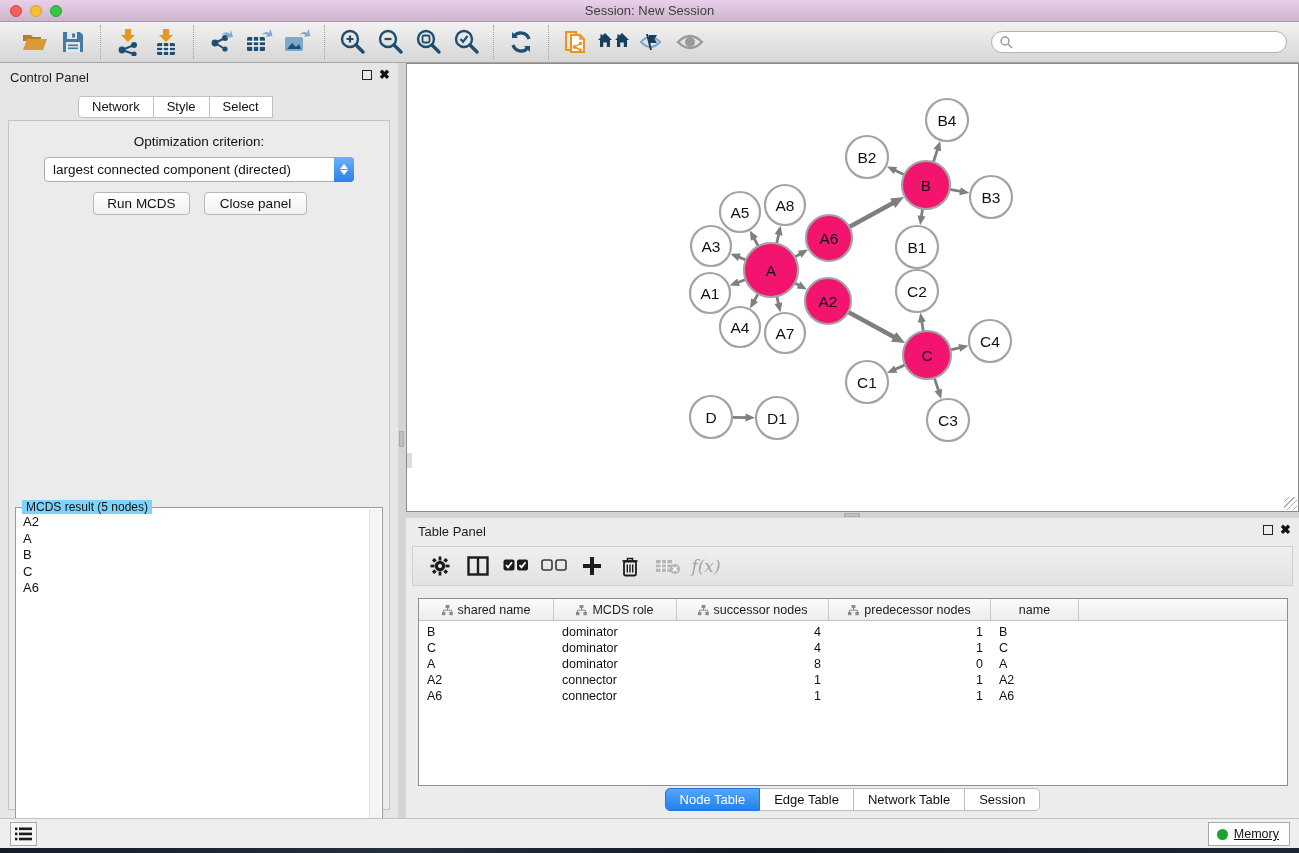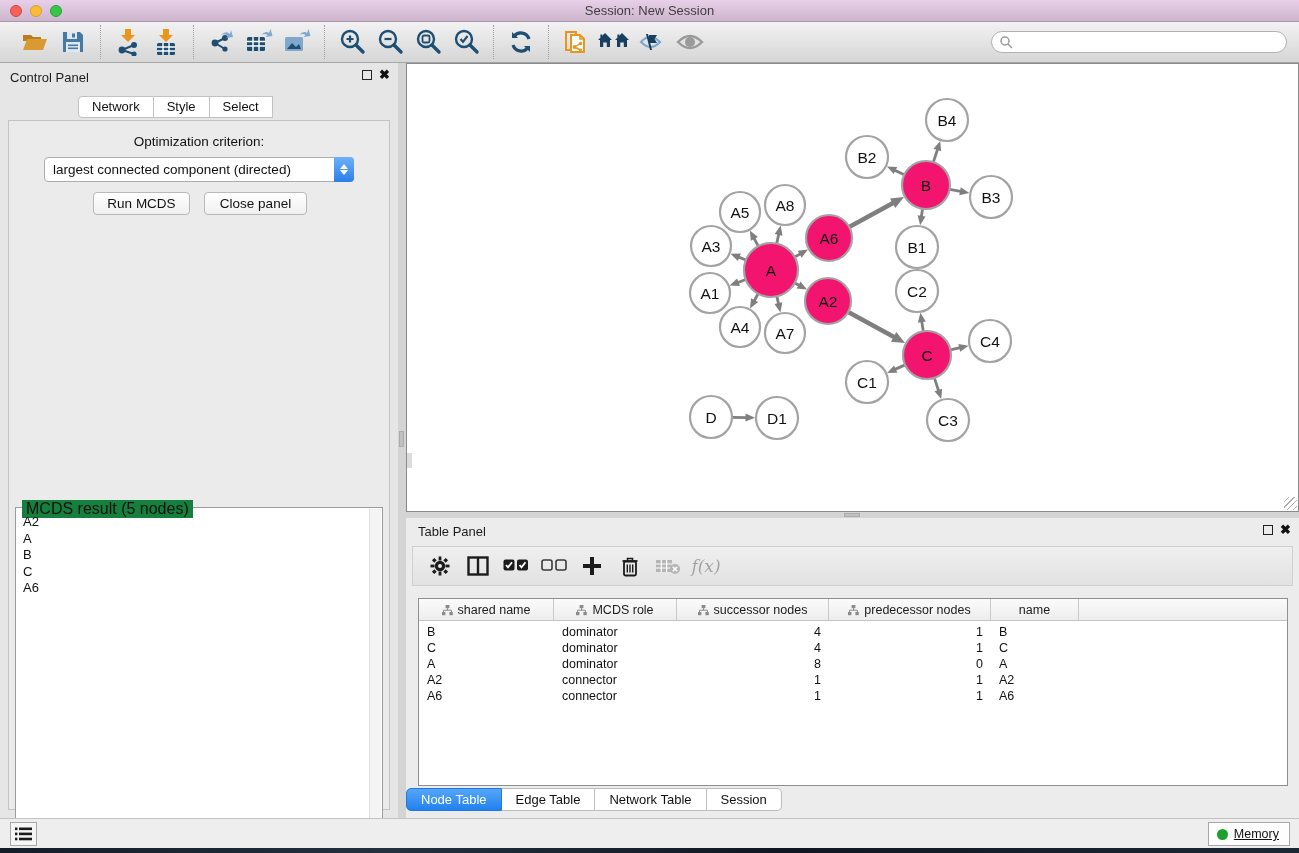--- a/index.html
+++ b/index.html
@@ -42,21 +42,21 @@
   #criterion-select { position:absolute; left:35px; top:36px; width:310px; height:25px; background:#fff; border:1px solid #adadad; border-radius:4px; display:flex; align-items:center; cursor:pointer; }
   #criterion-select .sel-text { flex:1; padding-left:8px; font-size:13.5px; color:#111; white-space:nowrap; }
   #criterion-select .sel-stepper { width:20px; height:25px; margin-right:-1px; border-radius:0 4px 4px 0; background:linear-gradient(#6db1fa,#2b7fe9); display:flex; flex-direction:column; align-items:center; justify-content:center; gap:1px; }
   .chev { width:0; height:0; border-left:4px solid transparent; border-right:4px solid transparent; }
   .chev.up { border-bottom:5px solid #fff; }
   .chev.down { border-top:5px solid #fff; }
   .cp-btn { position:absolute; top:71px; height:23px; background:linear-gradient(#ffffff,#f0f0f0); border:1px solid #b9b9b9; border-radius:4px; font-size:13.5px; color:#111; cursor:pointer; font-family:"Liberation Sans",sans-serif; }
   #run-btn { left:84px; width:97px; }
   #close-btn { left:195px; width:103px; }
   #mcds-fieldset { position:absolute; left:6px; top:386px; width:368px; height:346px; border:1px solid #9c9c9c; background:#fff; }
-  #mcds-legend { position:absolute; left:6px; top:-8px; background:#15803d; padding:0 4px; font-size:16px; color:#111; }
+  #mcds-legend { position:absolute; left:6px; top:-8px; background:#7dd3fc; padding:0 4px; font-size:12px; color:#111; }
   #mcds-list { position:absolute; left:1px; top:6px; right:13px; bottom:1px; overflow:hidden; }
   .mcds-item { font-size:13px; color:#111; padding:1px 0 1px 6px; line-height:14.5px; }
   #mcds-scroll { position:absolute; top:1px; right:1px; bottom:1px; width:12px; background:#f4f4f4; border-left:1px solid #e0e0e0; }
 
   
   #v-splitter { left:398px; top:63px; width:8px; height:755px; background:#d4d4d4; }
   #v-splitter .grip { position:absolute; left:1px; top:368px; width:5px; height:16px; background:#c0c0c0; border:1px solid #ababab; }
   #h-splitter { left:406px; top:512px; width:893px; height:6px; background:#d4d4d4; }
   #h-splitter .grip { position:absolute; left:438px; top:1px; width:16px; height:4px; background:#c0c0c0; border:1px solid #ababab; }
 
@@ -82,21 +82,21 @@
   #node-table { position:absolute; left:12px; top:80px; width:870px; height:188px; background:#fff; border:1px solid #8f8f8f; overflow:hidden; }
   #table-header { display:flex; height:22px; background:linear-gradient(#fbfbfb,#ededed); border-bottom:1px solid #c4c4c4;text-align:center; }
   .th { display:flex; align-items:center; justify-content:center; gap:5px; font-size:12.5px; color:#1b1b1b; border-right:1px solid #c9c9c9; height:22px; }
   .th svg { flex:none; }
   .tr { display:flex; height:16px; align-items:center; }
   .td { font-size:12.5px; color:#111; padding:0 8px; white-space:nowrap; overflow:hidden; }
   .td.num { text-align:right; }
   #table-body { padding-top:3px; }
 
   
-  #bottom-tabs { position:absolute; left:0; right:0; top:270px; display:flex; }
+  #bottom-tabs { position:absolute; left:0; right:0; top:270px; display:flex; justify-content:center; }
   .bt-tab { height:23px; line-height:21px; padding:0 14px; background:#fff; border:1px solid #bdbdbd; border-left:none; font-size:13px; color:#111; cursor:pointer; }
   .bt-tab:first-child { border-left:1px solid #bdbdbd; border-radius:5px 0 0 5px; }
   .bt-tab:last-child { border-radius:0 5px 5px 0; }
   .bt-tab.selected { background:linear-gradient(#55a6f8,#2181ef); border-color:#1f78e0; color:#fff; }
 
   
   #status-bar { left:0; top:818px; width:1299px; height:30px; background:#eeeeee; border-top:1px solid #c2c2c2; }
   #list-btn { position:absolute; left:10px; top:3px; width:27px; height:24px; background:#f6f6f6; border:1px solid #a8a8a8; display:flex; align-items:center; justify-content:center; cursor:pointer; }
   #memory-btn { position:absolute; right:9px; top:3px; height:24px; padding:0 10px 0 8px; background:#fdfdfd; border:1px solid #a8a8a8; display:flex; align-items:center; gap:6px; cursor:pointer; font-size:12.5px; color:#111; font-family:"Liberation Sans",sans-serif;text-decoration:underline; }
   #memory-dot { width:11px; height:11px; border-radius:50%; background:#1ba12c; }

